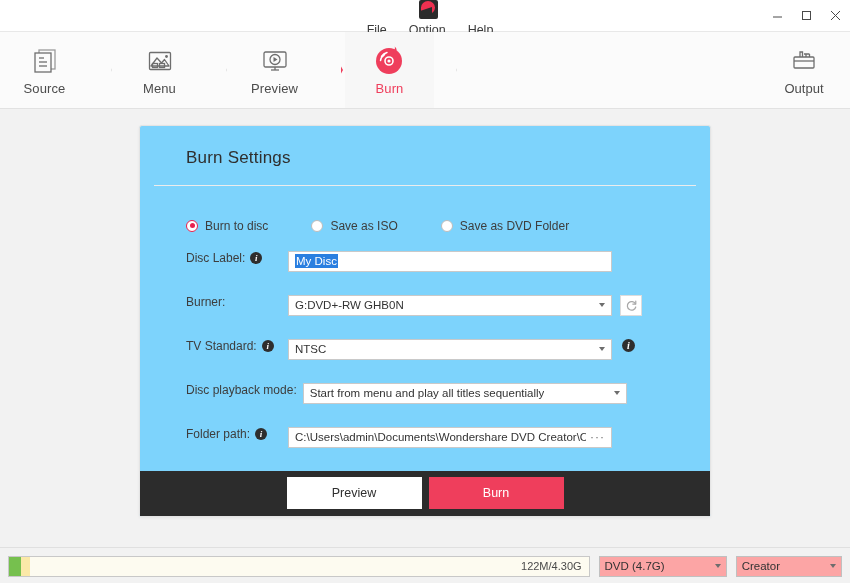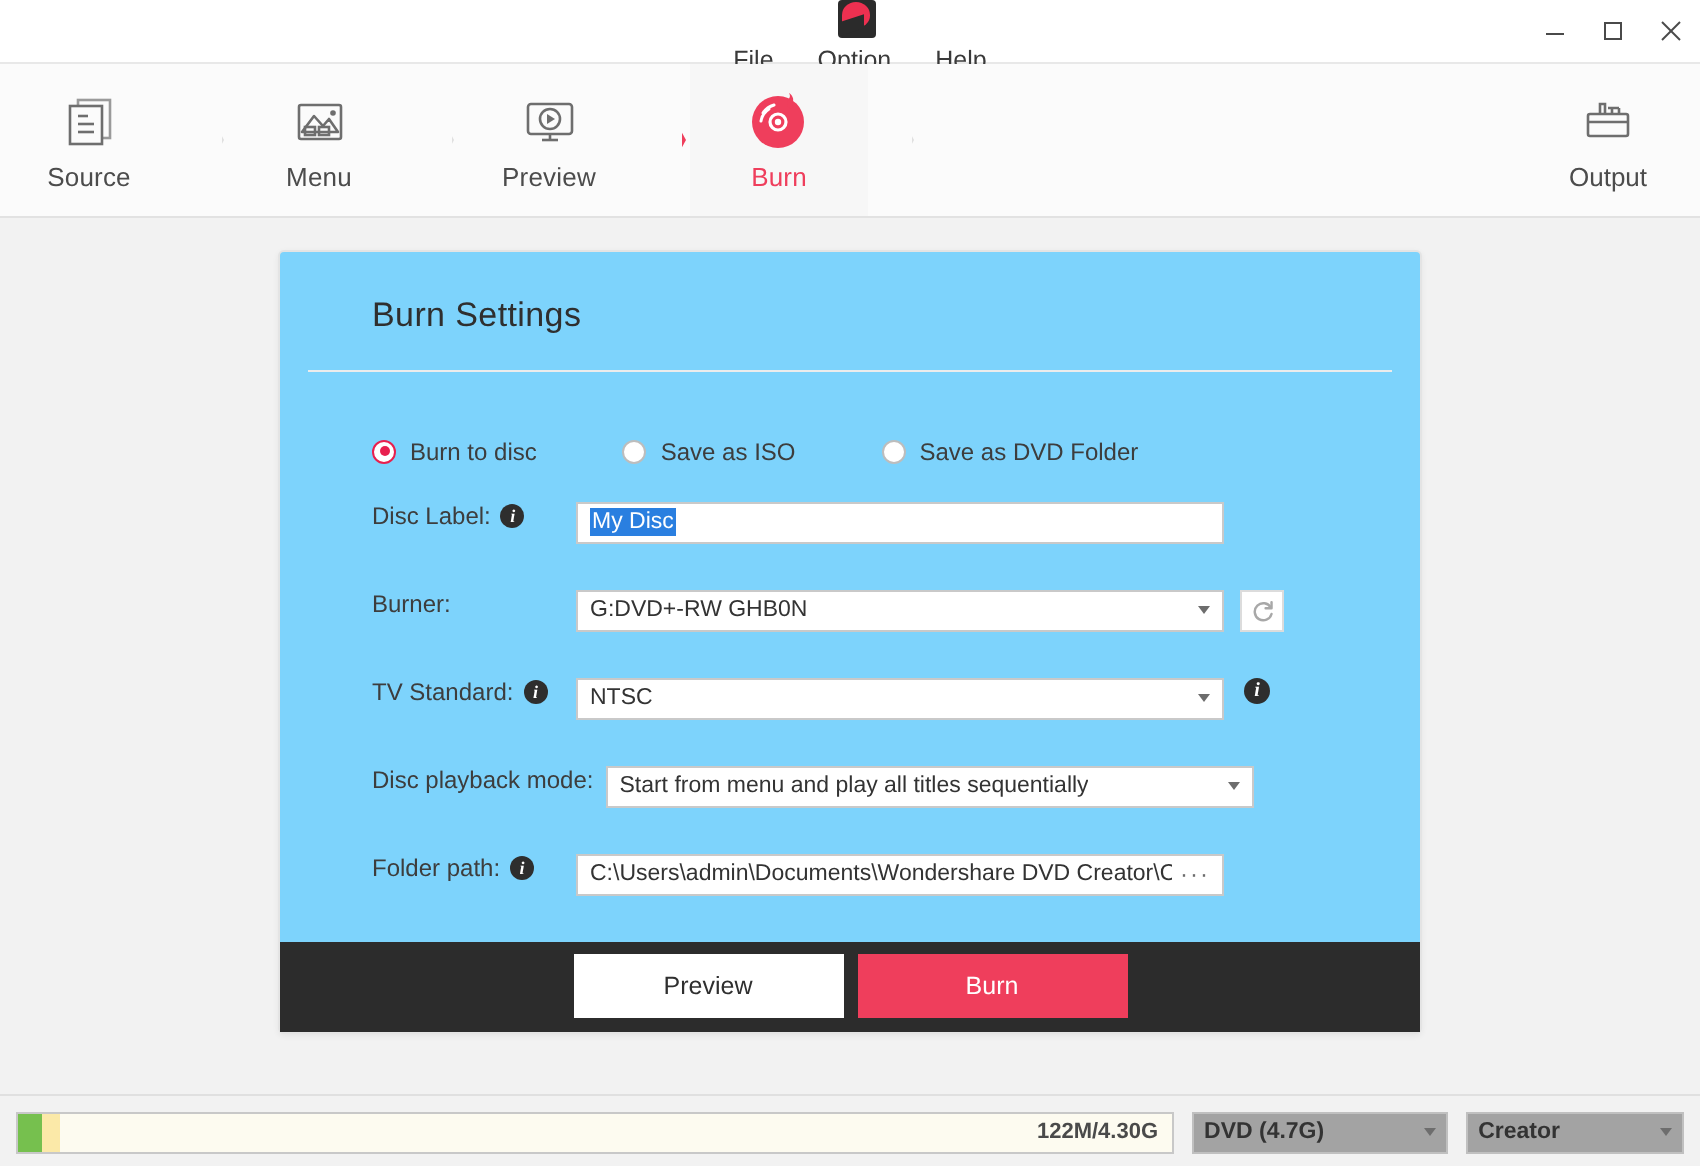--- a/index.html
+++ b/index.html
@@ -371,21 +371,20 @@
 
   
   .statusbar {
     height: 37px;
     background: #f2f2f2;
     border-top: 1px solid #e0e0e0;
     display: flex;
     align-items: center;
     padding: 0 8px;
     box-sizing: border-box;
-    font-weight: bold;
   }
   .capacity {
     flex: 1;
     height: 21px;
     border: 1px solid #c8c8c8;
     background: #fdfbf0;
     box-sizing: border-box;
     display: flex;
     align-items: center;
     position: relative;
@@ -406,21 +405,21 @@
   .cap-text {
     position: absolute;
     right: 7px;
     font-size: 11px;
     color: #4a4a4a;
   }
   .sb-combo {
     height: 21px;
     min-width: 78px;
     border: 1px solid #c0c0c0;
-    background: #a3a3a3;
+    background: #fca5a5;
     box-sizing: border-box;
     margin-left: 9px;
     display: flex;
     align-items: center;
     justify-content: space-between;
     padding: 0 5px;
     font-size: 11.5px;
     color: #333;
     cursor: default;
     gap: 40px;

